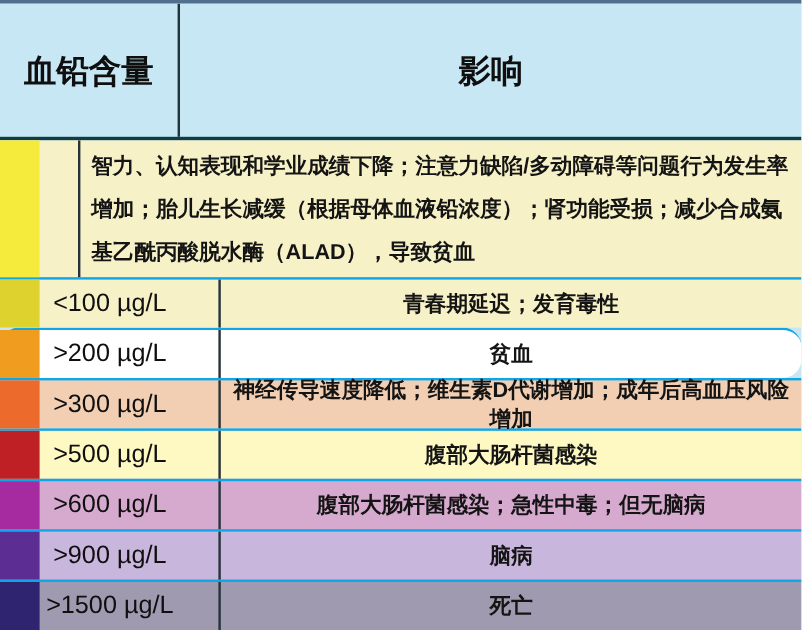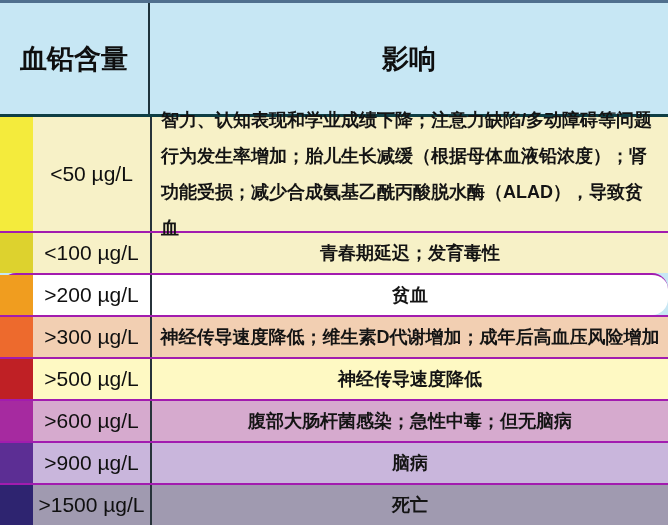--- a/index.html
+++ b/index.html
@@ -36,21 +36,21 @@
     width: 150px;
     border-right: 2px solid #1e333b;
     flex: none;
   }
   .header-cell.right { flex: 1; }
 
   
   .row {
     display: flex;
     height: 42px;
-    border-top: 2px solid #a21caf;
+    border-top: 2px solid #0ea5e9;
     flex: none;
   }
   .row:first-child { border-top: none; }
   .row.tall { height: 114px; }
 
   .swatch { width: 33px; flex: none; }
   .label {
     width: 117px;
     flex: none;
     display: flex;
@@ -64,61 +64,61 @@
     flex: 1;
     border-left: 2px solid #27333a;
     display: flex;
     align-items: center;
     justify-content: center;
     font-size: 18px;
     font-weight: bold;
     color: #141414;
     text-align: center;
     padding: 0 6px;
+    margin-left: 32px;
   }
   .row.tall .effect {
     justify-content: flex-start;
     text-align: left;
     padding: 0 10px 0 9px;
     line-height: 36px;
   }
 </style>
 </head>
 <body>
 
 <div class="table">
   <div class="header-row">
     <div class="header-cell left">血铅含量</div>
     <div class="header-cell right">影响</div>
   </div>
   <div id="table-body">
       <div class="row tall" style="background: rgb(247, 241, 199);">
         <div class="swatch" style="background: rgb(244, 235, 60);"></div>
-        <div class="label">&lt;50 µg/L</div>
         <div class="effect">智力、认知表现和学业成绩下降；注意力缺陷/多动障碍等问题行为发生率增加；胎儿生长减缓（根据母体血液铅浓度）；肾功能受损；减少合成氨基乙酰丙酸脱水酶（ALAD），导致贫血</div>
       </div>
       <div class="row" style="background: rgb(247, 241, 199);">
         <div class="swatch" style="background: rgb(221, 210, 46);"></div>
         <div class="label">&lt;100 µg/L</div>
         <div class="effect">青春期延迟；发育毒性</div>
       </div>
       <div class="row" style="background: #ffffff; border-radius: 16px;">
         <div class="swatch" style="background: rgb(240, 157, 31);"></div>
         <div class="label">&gt;200 µg/L</div>
         <div class="effect">贫血</div>
       </div>
       <div class="row" style="background: rgb(242, 207, 178); justify-content: center;">
         <div class="swatch" style="background: rgb(237, 106, 45);"></div>
         <div class="label">&gt;300 µg/L</div>
         <div class="effect">神经传导速度降低；维生素D代谢增加；成年后高血压风险增加</div>
       </div>
       <div class="row" style="background: #fef9c3;">
         <div class="swatch" style="background: rgb(191, 32, 37);"></div>
         <div class="label">&gt;500 µg/L</div>
-        <div class="effect">神经传导速度降低</div>
+        <div class="effect">腹部大肠杆菌感染</div>
       </div>
       <div class="row" style="background: rgb(214, 170, 206); justify-content: flex-end;">
         <div class="swatch" style="background: rgb(166, 42, 160);"></div>
         <div class="label">&gt;600 µg/L</div>
         <div class="effect">腹部大肠杆菌感染；急性中毒；但无脑病</div>
       </div>
       <div class="row" style="background: rgb(201, 182, 220);">
         <div class="swatch" style="background: rgb(92, 46, 148);"></div>
         <div class="label">&gt;900 µg/L</div>
         <div class="effect">脑病</div>

